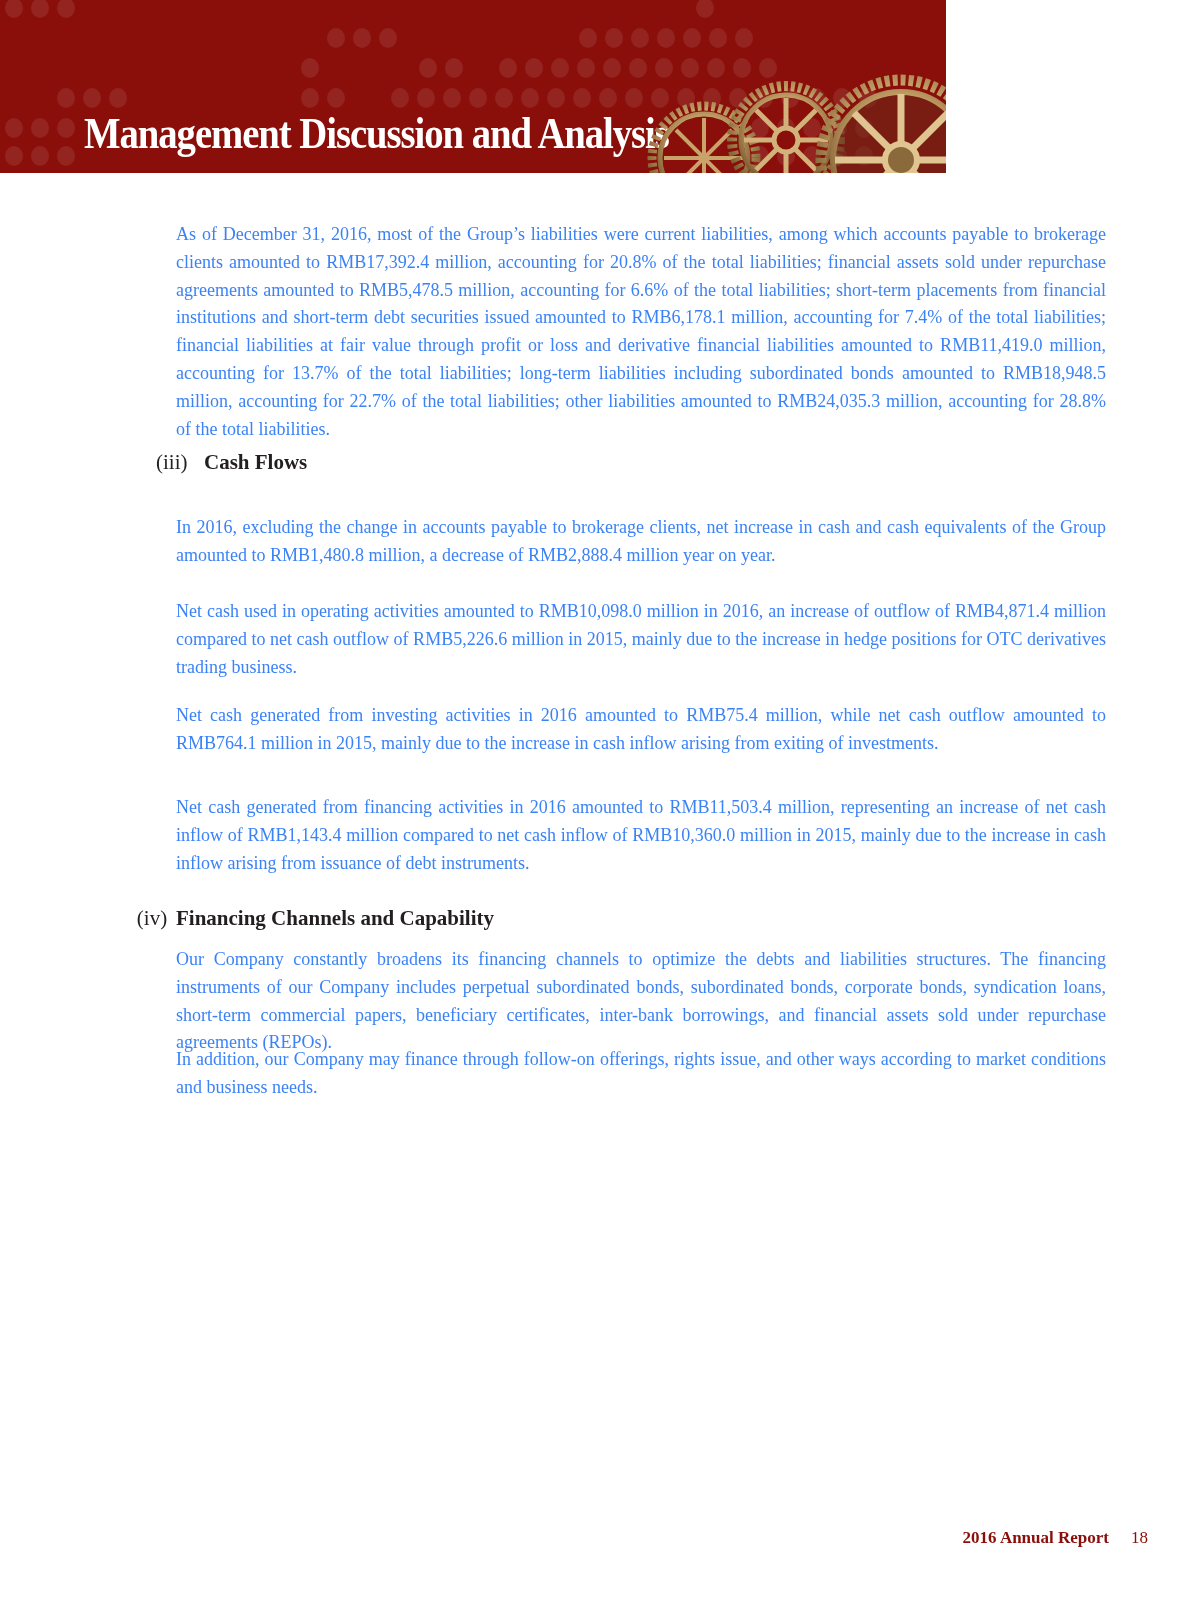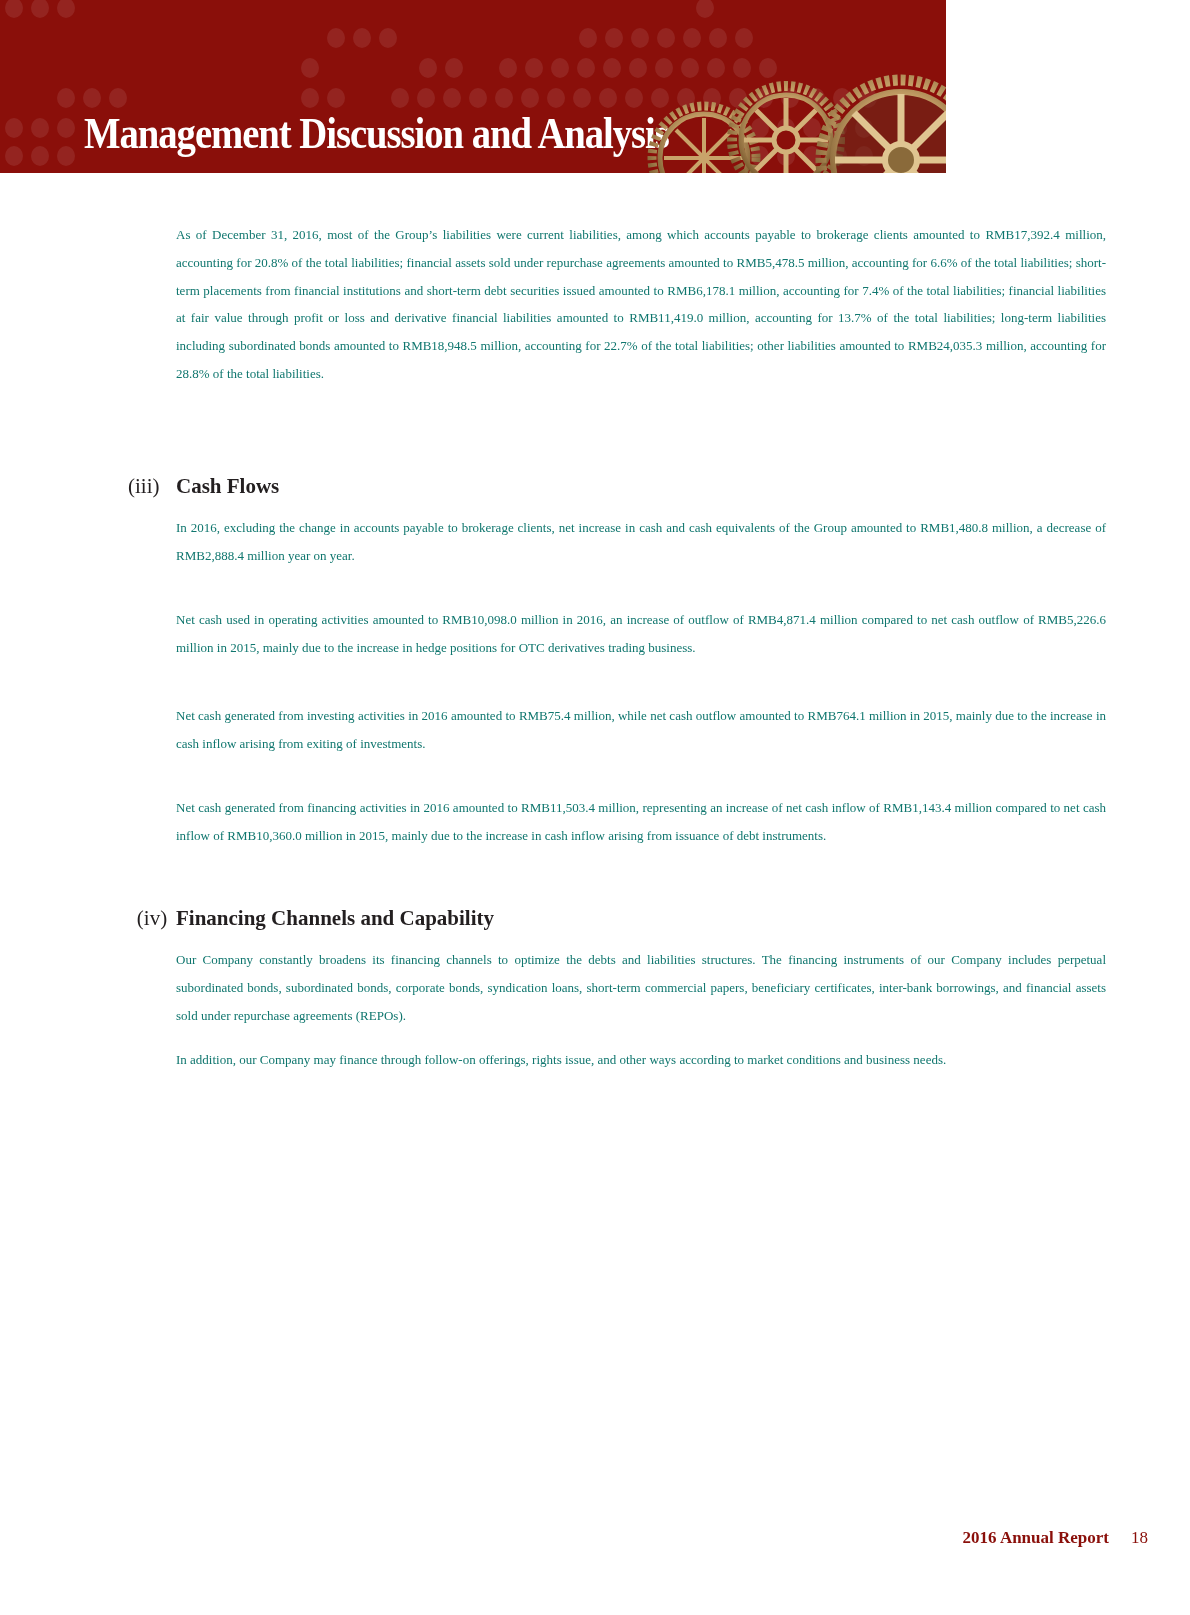--- a/index.html
+++ b/index.html
@@ -19,22 +19,22 @@
     position: absolute; left: 84px; top: 108px;
     font-family: "Liberation Serif", "DejaVu Serif", serif;
     font-size: 44px; font-weight: bold; color: #ffffff;
     letter-spacing: -1.2px; white-space: nowrap;
     transform: scaleX(0.88); transform-origin: left top;
   }
   .gears { position: absolute; right: 0; top: 40px; width: 300px; height: 133px; }
   .content { position: absolute; left: 0; top: 0; width: 1190px; }
   p.para {
     position: absolute; left: 176px; width: 930px; margin: 0;
-    font-size: 13px; line-height: 27.8px; text-align: justify;
-    color: #0f766e;
+    font-size: 18px; line-height: 27.8px; text-align: justify;
+    color: #3b82f6;
   }
   .heading {
     position: absolute; left: 128px; margin: 0;
     font-size: 21px; font-weight: bold; color: #231f20; white-space: nowrap;
   }
   .heading .num { display: inline-block; width: 48px; font-weight: normal; }
   .footer {
     position: absolute; top: 1528px; right: 42px; white-space: nowrap;
     font-size: 17px; font-weight: bold; color: #8a0f0a;
   }
@@ -169,25 +169,25 @@
           <line x1="-47" y1="47" x2="47" y2="-47"></line>
       </g>
       <circle r="16" fill="#8a6a3a" stroke="#e0c591" stroke-width="6"></circle>
     </g>
   </svg>
 </div>
 
 <div class="content">
   <p class="para" style="top:221px;">As of December 31, 2016, most of the Group’s liabilities were current liabilities, among which accounts payable to brokerage clients amounted to RMB17,392.4 million, accounting for 20.8% of the total liabilities; financial assets sold under repurchase agreements amounted to RMB5,478.5 million, accounting for 6.6% of the total liabilities; short-term placements from financial institutions and short-term debt securities issued amounted to RMB6,178.1 million, accounting for 7.4% of the total liabilities; financial liabilities at fair value through profit or loss and derivative financial liabilities amounted to RMB11,419.0 million, accounting for 13.7% of the total liabilities; long-term liabilities including subordinated bonds amounted to RMB18,948.5 million, accounting for 22.7% of the total liabilities; other liabilities amounted to RMB24,035.3 million, accounting for 28.8% of the total liabilities.</p>
 
-  <div class="heading" style="top:474px;">
+  <div class="heading" style="top:450px;margin-left:28px;">
     <span class="num">(iii)</span><span>Cash Flows</span>
   </div>
   <p class="para" style="top:514px;">In 2016, excluding the change in accounts payable to brokerage clients, net increase in cash and cash equivalents of the Group amounted to RMB1,480.8 million, a decrease of RMB2,888.4 million year on year.</p>
-  <p class="para" style="top:598px;margin-top:8px;">Net cash used in operating activities amounted to RMB10,098.0 million in 2016, an increase of outflow of RMB4,871.4 million compared to net cash outflow of RMB5,226.6 million in 2015, mainly due to the increase in hedge positions for OTC derivatives trading business.</p>
+  <p class="para" style="top:598px;">Net cash used in operating activities amounted to RMB10,098.0 million in 2016, an increase of outflow of RMB4,871.4 million compared to net cash outflow of RMB5,226.6 million in 2015, mainly due to the increase in hedge positions for OTC derivatives trading business.</p>
   <p class="para" style="top:702px;">Net cash generated from investing activities in 2016 amounted to RMB75.4 million, while net cash outflow amounted to RMB764.1 million in 2015, mainly due to the increase in cash inflow arising from exiting of investments.</p>
   <p class="para" style="top:794px;">Net cash generated from financing activities in 2016 amounted to RMB11,503.4 million, representing an increase of net cash inflow of RMB1,143.4 million compared to net cash inflow of RMB10,360.0 million in 2015, mainly due to the increase in cash inflow arising from issuance of debt instruments.</p>
 
   <div class="heading" style="top:906px;text-align:center;">
     <span class="num">(iv)</span><span>Financing Channels and Capability</span>
   </div>
   <p class="para" style="top:946px;">Our Company constantly broadens its financing channels to optimize the debts and liabilities structures. The financing instruments of our Company includes perpetual subordinated bonds, subordinated bonds, corporate bonds, syndication loans, short-term commercial papers, beneficiary certificates, inter-bank borrowings, and financial assets sold under repurchase agreements (REPOs).</p>
   <p class="para" style="top:1046px;">In addition, our Company may finance through follow-on offerings, rights issue, and other ways according to market conditions and business needs.</p>
 </div>
 

